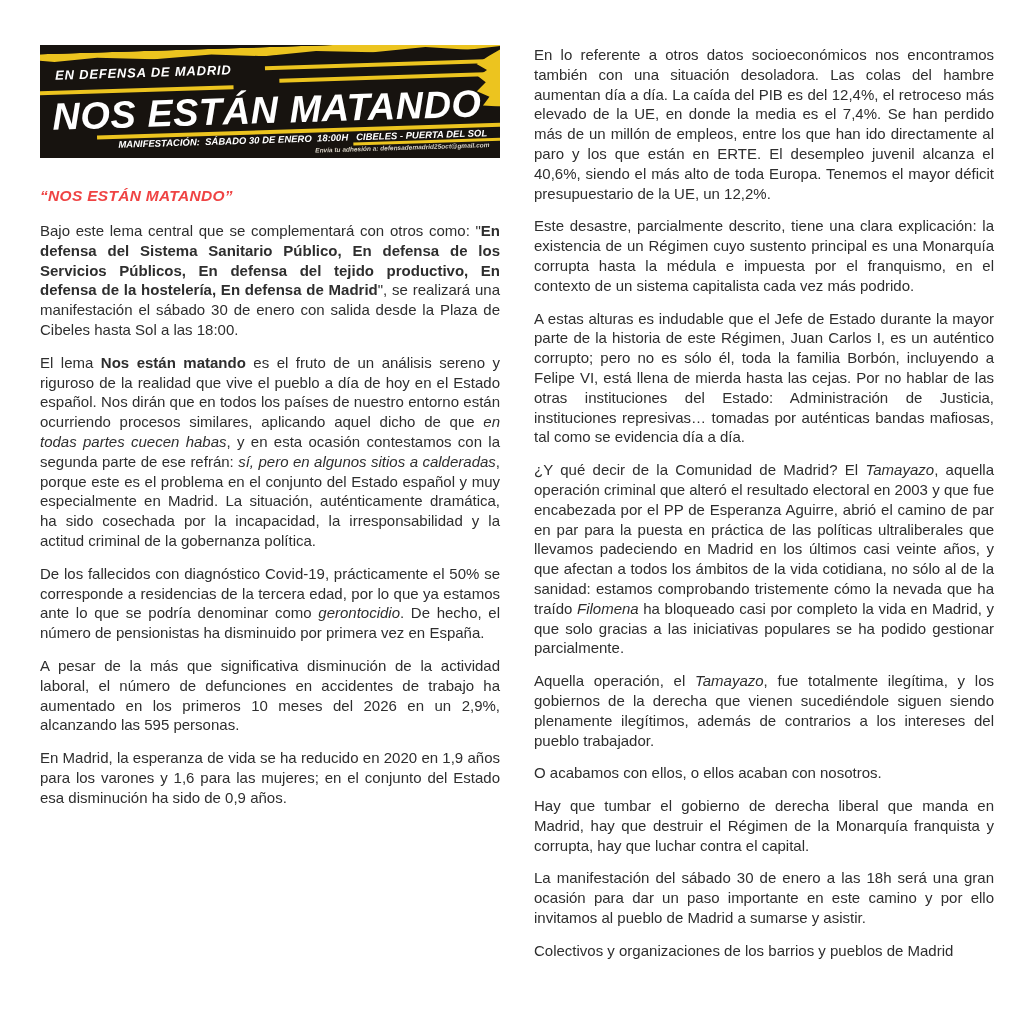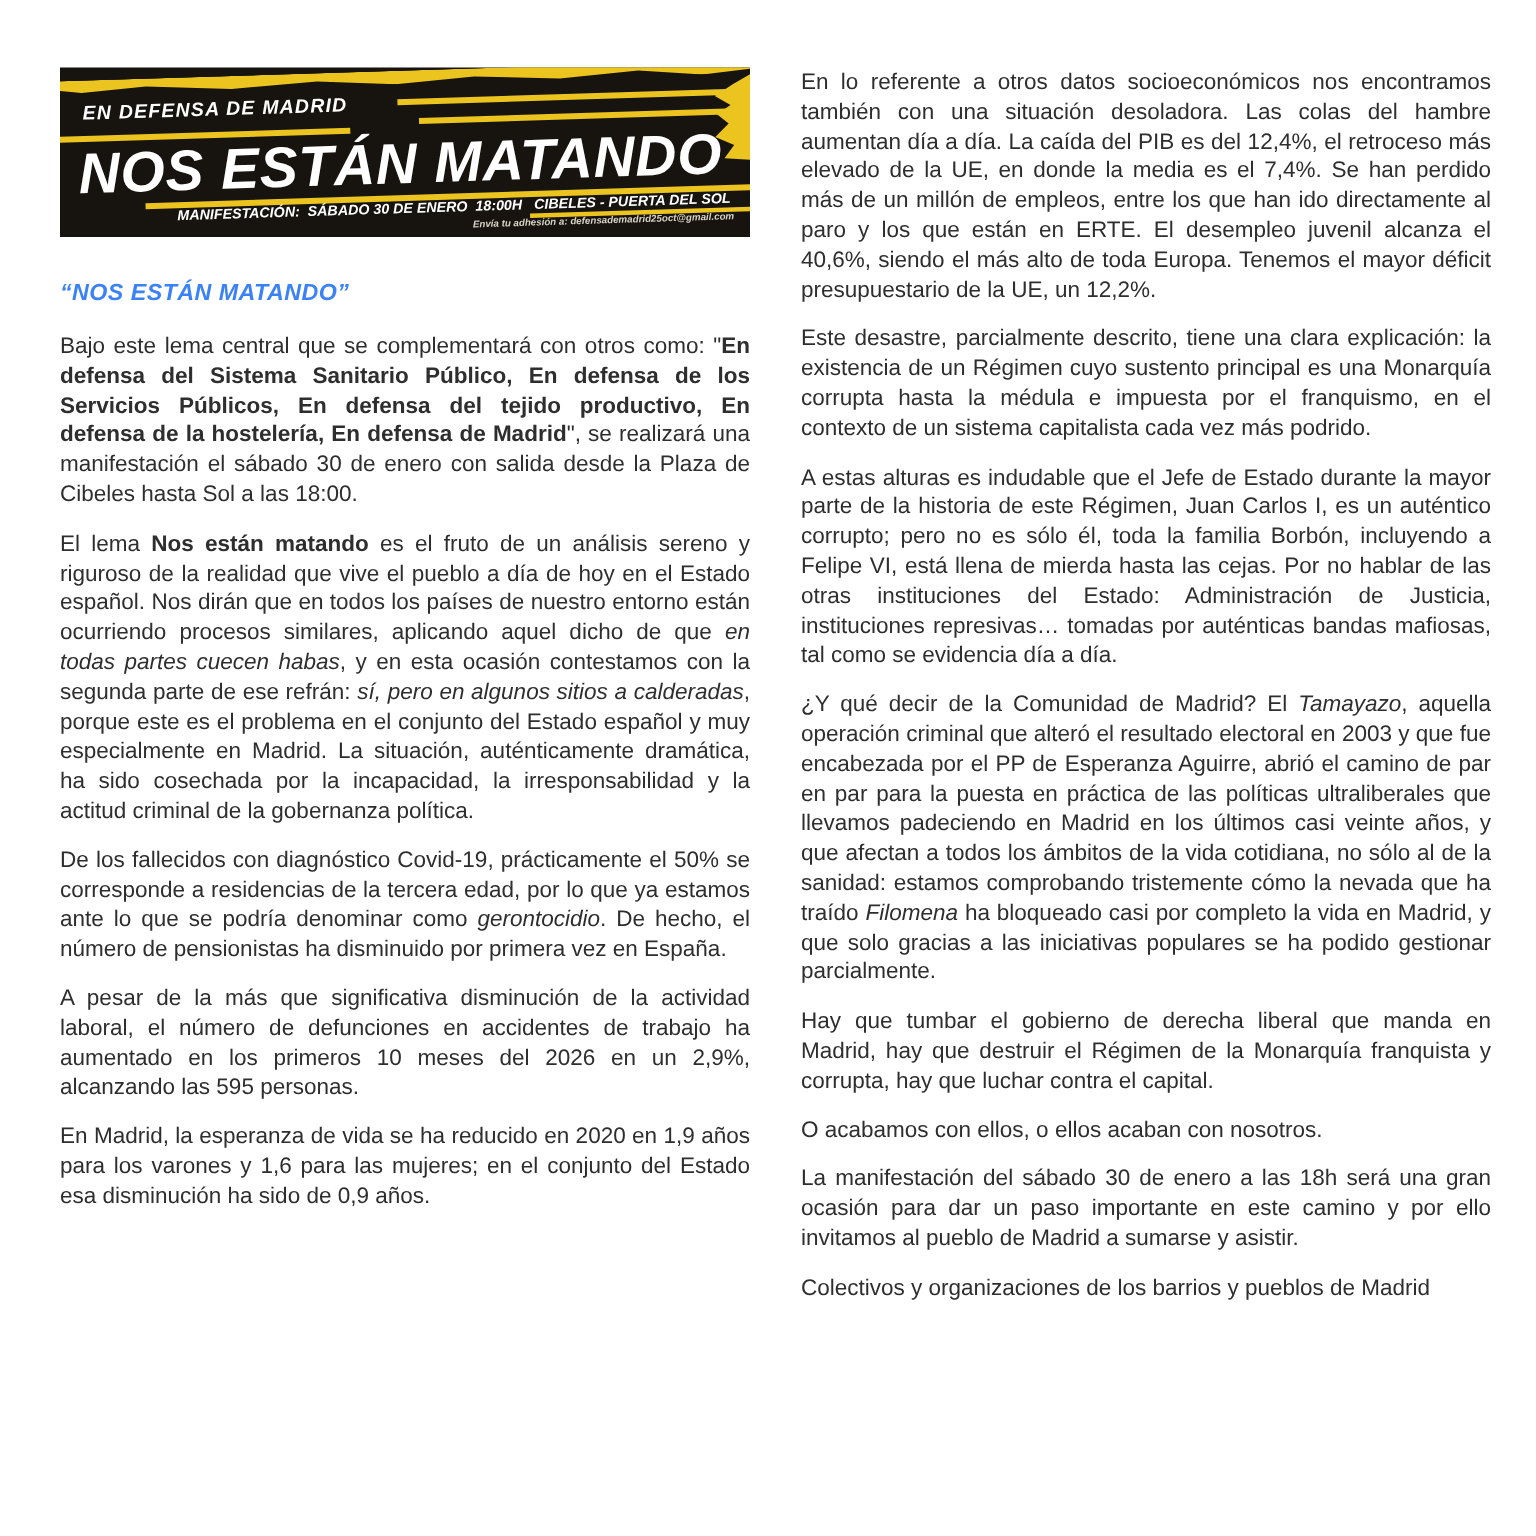--- a/index.html
+++ b/index.html
@@ -20,21 +20,21 @@
     margin-bottom:13px;
   }
   .seg-b  { font-weight:normal; }
   .seg-i  { font-style:italic; }
   .seg-bi { font-weight:bold; }
 
   .section-heading {
     font-size:15.5px;
     font-weight:bold;
     font-style:italic;
-    color:#3b82f6;
+    color:#ef4444;
     letter-spacing:.3px;
     margin:29px 0 16px 0;
   }
   .signature { text-align:center; }
 
   
   :root { --accent:#ecc41f; --banner-bg:#17130f; }
   .banner {
     position:relative;
     width:460px;
@@ -110,19 +110,20 @@
     <p><span>De los fallecidos con diagnóstico Covid-19, prácticamente el 50% se corresponde a residencias de la tercera edad, por lo que ya estamos ante lo que se podría denominar como </span><span class="seg-i">gerontocidio</span><span>. De hecho, el número de pensionistas ha disminuido por primera vez en España.</span></p>
     <p><span>A pesar de la más que significativa disminución de la actividad laboral, el número de defunciones en accidentes de trabajo ha aumentado en los primeros 10 meses del 2026 en un 2,9%, alcanzando las 595 personas.</span></p>
     <p><span>En Madrid, la esperanza de vida se ha reducido en 2020 en 1,9 años para los varones y 1,6 para las mujeres; en el conjunto del Estado esa disminución ha sido de 0,9 años.</span></p>
   </div>
 
   <div class="col">
     <p><span>En lo referente a otros datos socioeconómicos nos encontramos también con una situación desoladora. Las colas del hambre aumentan día a día. La caída del PIB es del 12,4%, el retroceso más elevado de la UE, en donde la media es el 7,4%. Se han perdido más de un millón de empleos, entre los que han ido directamente al paro y los que están en ERTE. El desempleo juvenil alcanza el 40,6%, siendo el más alto de toda Europa. Tenemos el mayor déficit presupuestario de la UE, un 12,2%.</span></p>
     <p><span>Este desastre, parcialmente descrito, tiene una clara explicación: la existencia de un Régimen cuyo sustento principal es una Monarquía corrupta hasta la médula e impuesta por el franquismo, en el contexto de un sistema capitalista cada vez más podrido.</span></p>
     <p><span>A estas alturas es indudable que el Jefe de Estado durante la mayor parte de la historia de este Régimen, Juan Carlos I, es un auténtico corrupto; pero no es sólo él, toda la familia Borbón, incluyendo a Felipe VI, está llena de mierda hasta las cejas. Por no hablar de las otras instituciones del Estado: Administración de Justicia, instituciones represivas… tomadas por auténticas bandas mafiosas, tal como se evidencia día a día.</span></p>
     <p><span>¿Y qué decir de la Comunidad de Madrid? El </span><span class="seg-i">Tamayazo</span><span>, aquella operación criminal que alteró el resultado electoral en 2003 y que fue encabezada por el PP de Esperanza Aguirre, abrió el camino de par en par para la puesta en práctica de las políticas ultraliberales que llevamos padeciendo en Madrid en los últimos casi veinte años, y que afectan a todos los ámbitos de la vida cotidiana, no sólo al de la sanidad: estamos comprobando tristemente cómo la nevada que ha traído </span><span class="seg-i">Filomena</span><span> ha bloqueado casi por completo la vida en Madrid, y que solo gracias a las iniciativas populares se ha podido gestionar parcialmente.</span></p>
+    <p><span>Aquella operación, el </span><span class="seg-i">Tamayazo</span><span>, fue totalmente ilegítima, y los gobiernos de la derecha que vienen sucediéndole siguen siendo plenamente ilegítimos, además de contrarios a los intereses del pueblo trabajador.</span></p>
+    <p><span>O acabamos con ellos, o ellos acaban con nosotros.</span></p>
     <p><span>Hay que tumbar el gobierno de derecha liberal que manda en Madrid, hay que destruir el Régimen de la Monarquía franquista y corrupta, hay que luchar contra el capital.</span></p>
-    <p><span>O acabamos con ellos, o ellos acaban con nosotros.</span></p>
     <p><span>La manifestación </span><span class="seg-b">del sábado 30 de enero a las 18h</span><span> será una gran ocasión para dar un paso importante en este camino y por ello </span><span class="seg-b">invitamos al pueblo de Madrid a sumarse y asistir.</span></p>
     <p class="signature">Colectivos y organizaciones de los barrios y pueblos de Madrid</p>
   </div>
 
 </div>
 
 </body></html>

